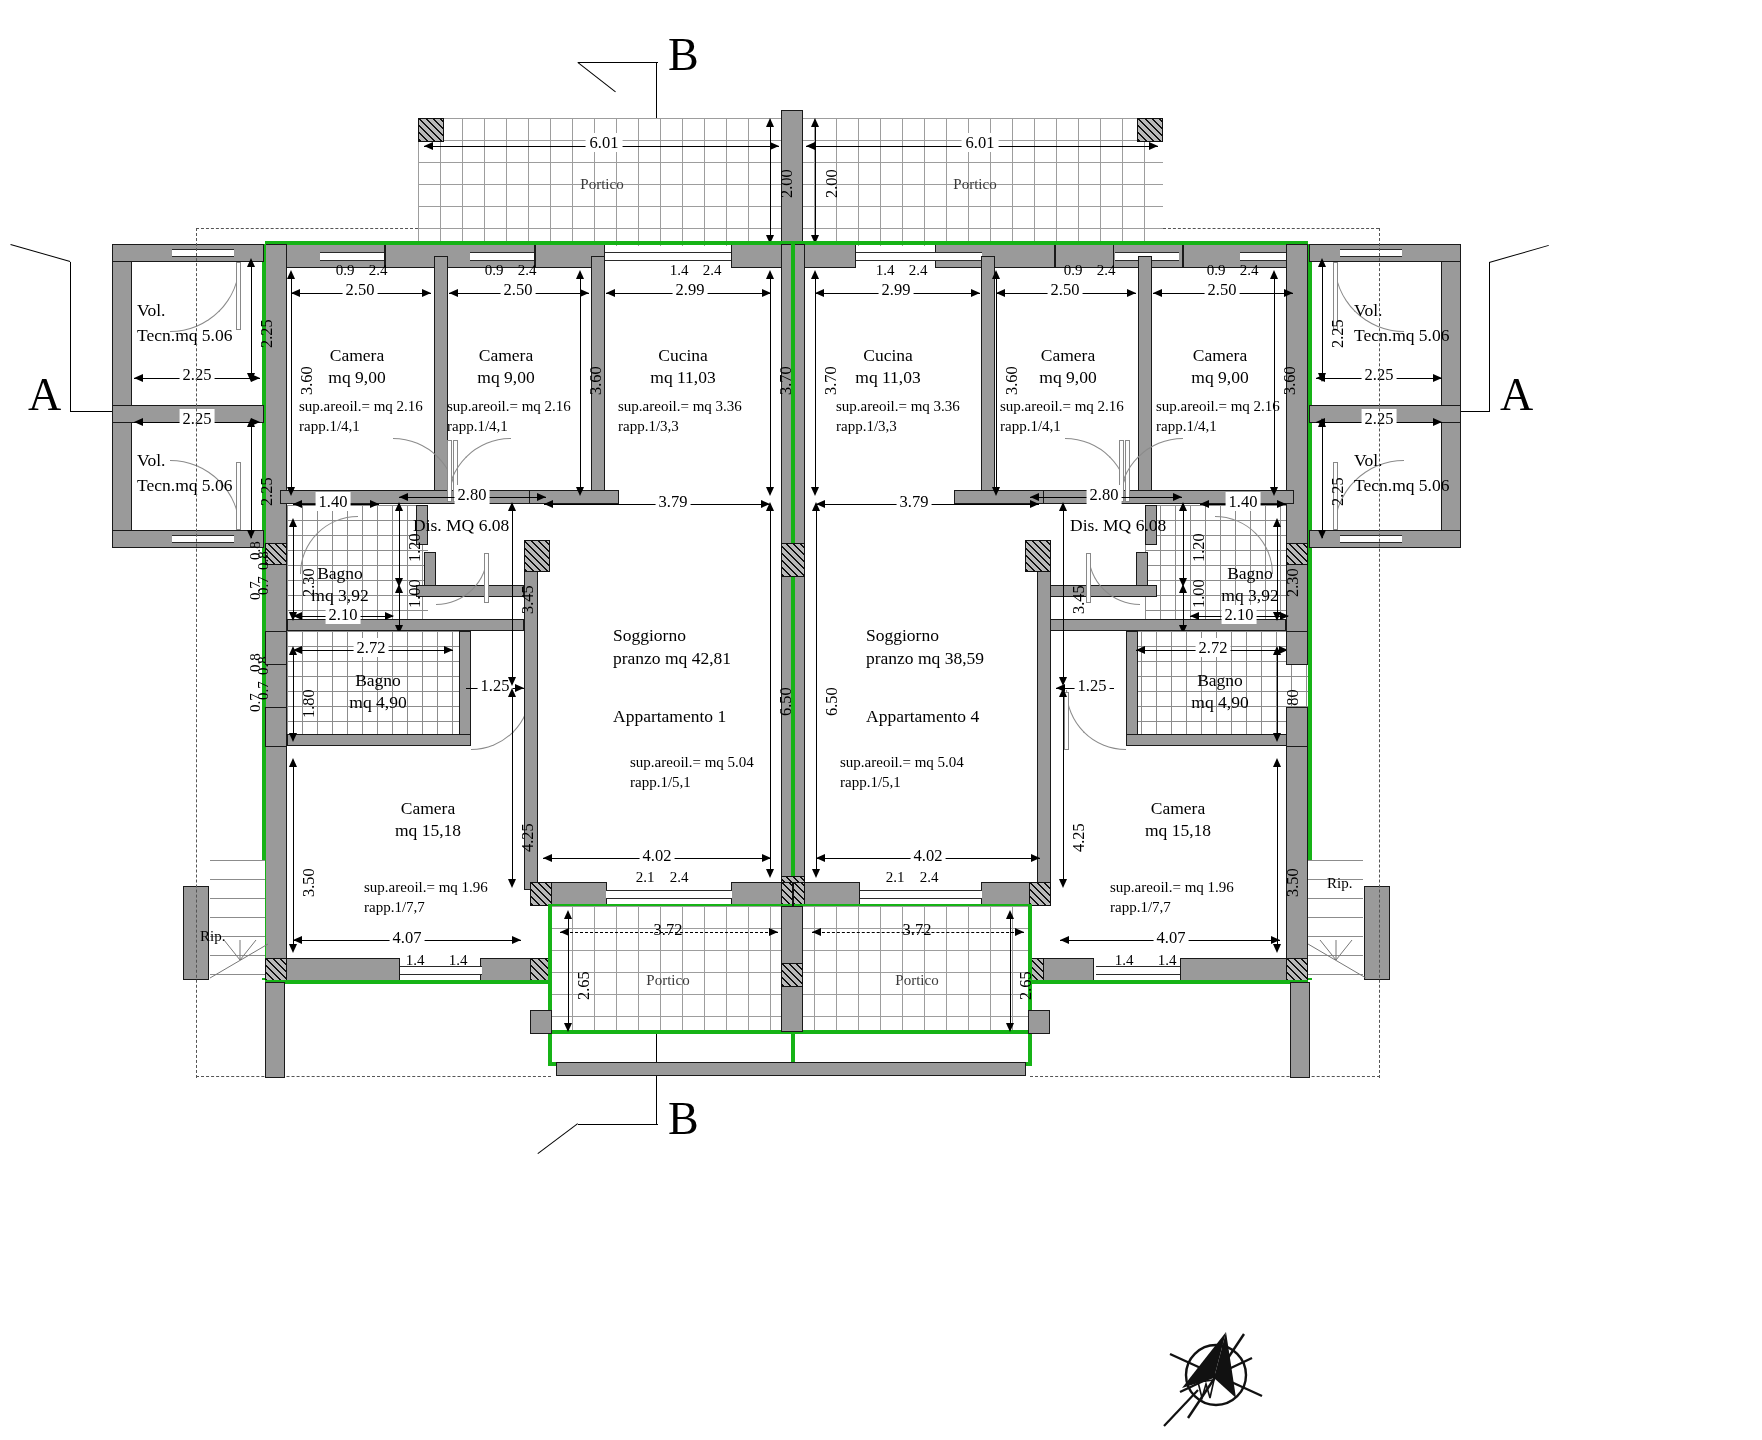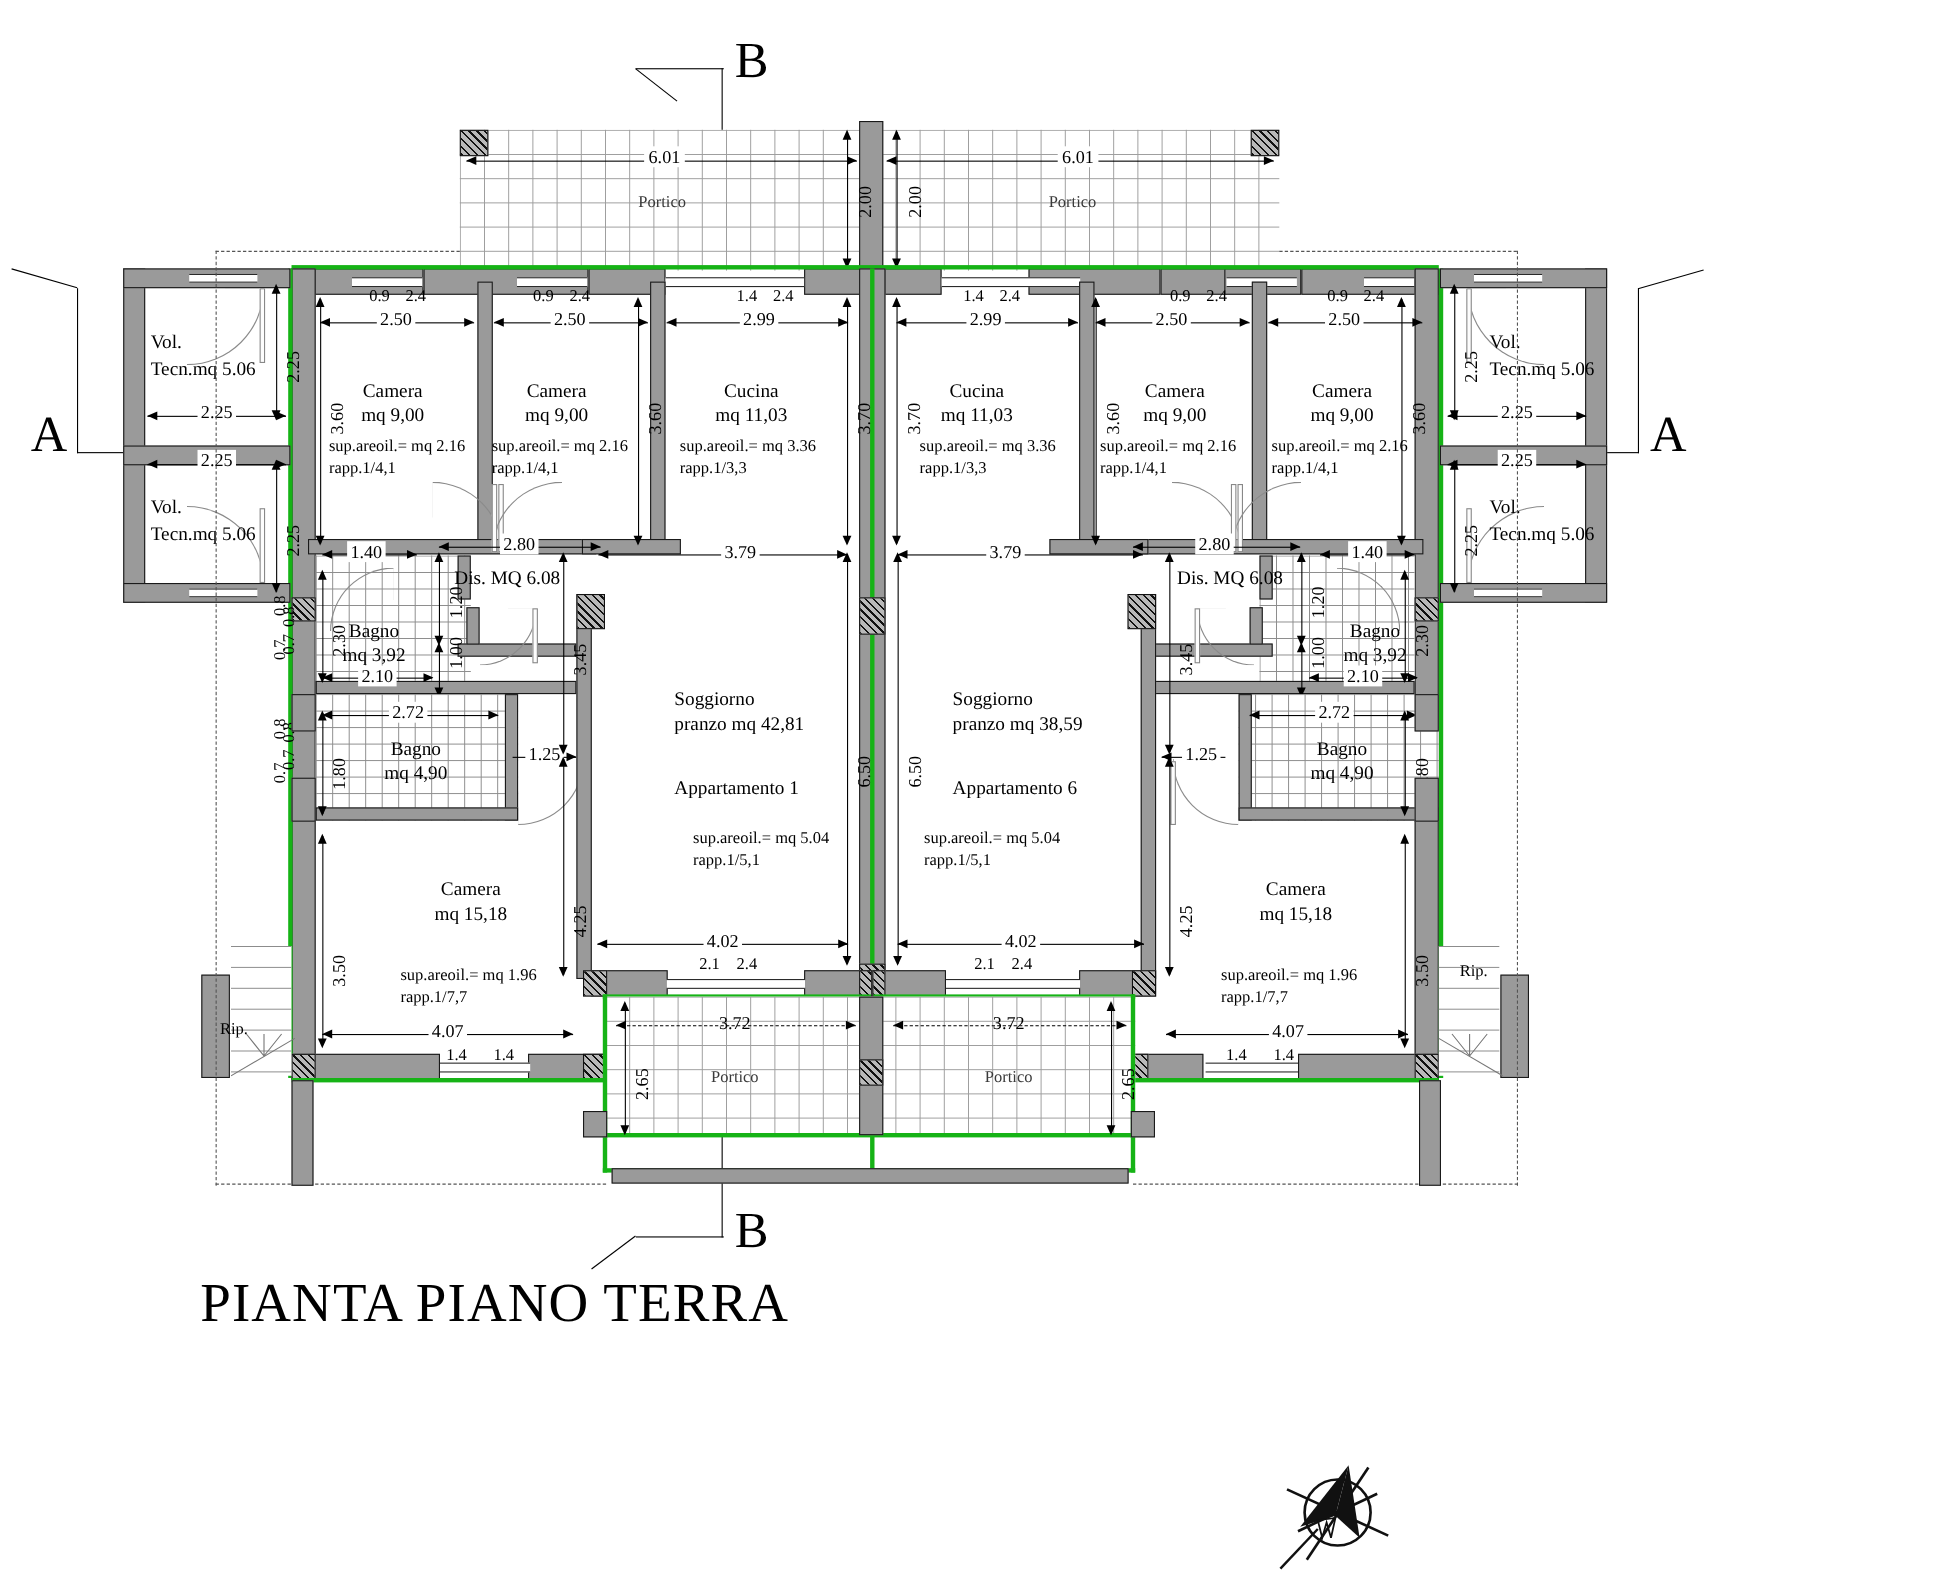--- a/index.html
+++ b/index.html
@@ -566,21 +566,21 @@
   <div class="pillar" style="left:1025px; top:540px; width:26px; height:32px;"></div>
 
   <div class="txt room" style="left:613px; top:625px;">Soggiorno</div>
   <div class="txt room" style="left:613px; top:648px;">pranzo mq 42,81</div>
   <div class="txt room" style="left:613px; top:706px;">Appartamento 1</div>
   <div class="txt note" style="left:630px; top:754px;">sup.areoil.= mq 5.04</div>
   <div class="txt note" style="left:630px; top:774px;">rapp.1/5,1</div>
 
   <div class="txt room" style="left:866px; top:625px;">Soggiorno</div>
   <div class="txt room" style="left:866px; top:648px;">pranzo mq 38,59</div>
-  <div class="txt room" style="left:866px; top:706px;">Appartamento 6</div>
+  <div class="txt room" style="left:866px; top:706px;">Appartamento 4</div>
   <div class="txt note" style="left:840px; top:754px;">sup.areoil.= mq 5.04</div>
   <div class="txt note" style="left:840px; top:774px;">rapp.1/5,1</div>
 
   <div class="dimh" style="left:544px; top:504px; width:226px;"></div>
   <div class="arrL" style="left:544px; top:500px;"></div>
   <div class="arrR" style="left:761px; top:500px;"></div>
   <div class="txt dimtxt c" style="left:673px; top:492px; background:#fff; padding:0 3px;">3.79</div>
 
   <div class="dimh" style="left:816px; top:504px; width:223px;"></div>
   <div class="arrL" style="left:816px; top:500px;"></div>
@@ -757,21 +757,20 @@
   <div class="dashed" style="left:1163px; top:228px; width:216px;"></div>
 
   <div class="wall" style="left:265px; top:982px; width:20px; height:96px;"></div>
   <div class="wall" style="left:1290px; top:982px; width:20px; height:96px;"></div>
 
   <div class="vert dimtxt sm" style="left:247px; top:600px;">0.7</div>
   <div class="vert dimtxt sm" style="left:247px; top:560px;">0.8</div>
   <div class="vert dimtxt sm" style="left:247px; top:712px;">0.7</div>
   <div class="vert dimtxt sm" style="left:247px; top:672px;">0.8</div>
 
-  <div class="txt title" style="left:182px; top:1155px;">PIANTA PIANO TERRA</div>
 
   <svg class="abs" style="left:1158px; top:1330px;" width="130" height="105" viewBox="0 0 130 105">
     <g stroke="#111" fill="none" stroke-width="2.4">
       <circle cx="58" cy="45" r="30"></circle>
       <line x1="12" y1="24" x2="104" y2="66"></line>
       <line x1="30" y1="88" x2="86" y2="4"></line>
       <line x1="22" y1="62" x2="94" y2="28"></line>
     </g>
     <polygon points="68,2 78,68 56,48" fill="#111"></polygon>
     <polygon points="68,2 24,58 56,48" fill="#111"></polygon>

